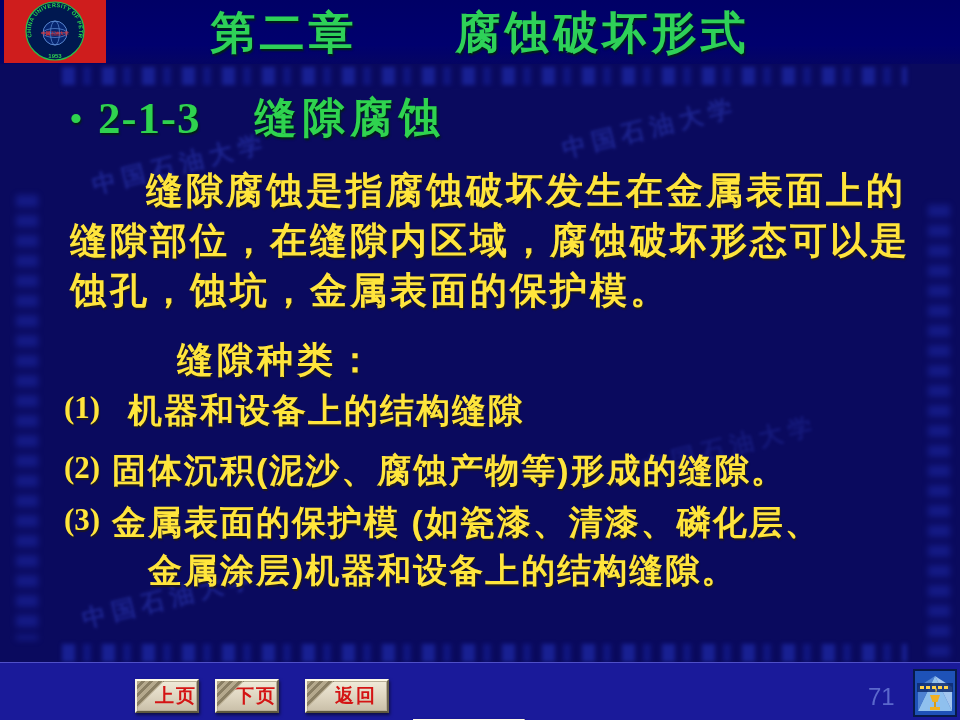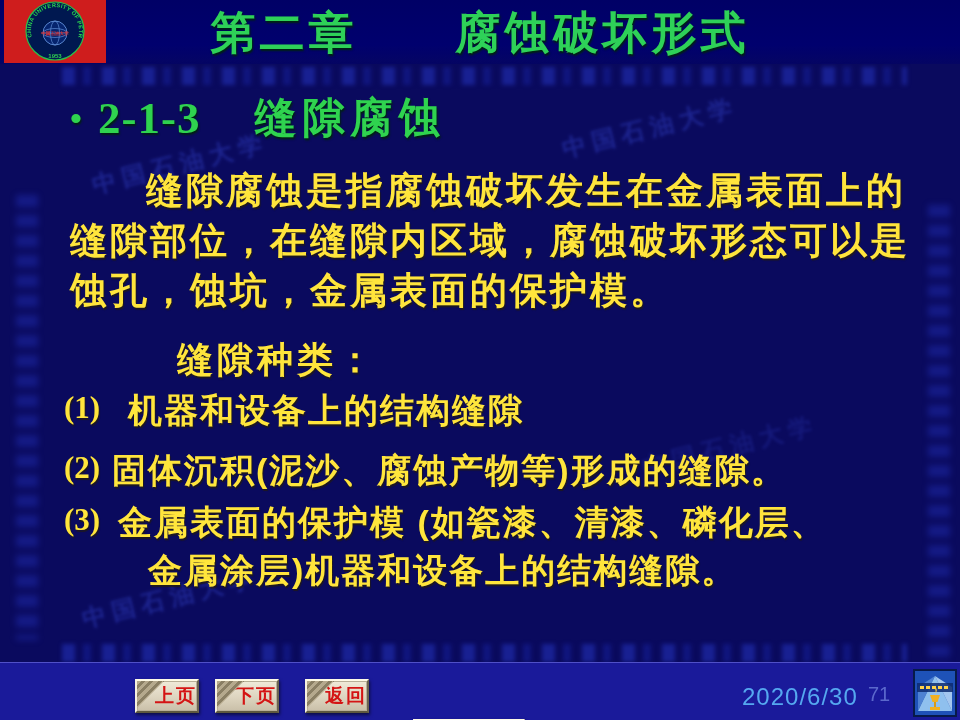--- a/index.html
+++ b/index.html
@@ -91,27 +91,27 @@
     padding-left:18px;cursor:pointer;overflow:hidden;
   }
   .nav-btn::before{
     content:"";position:absolute;left:0;top:0;width:26px;height:27px;
     clip-path:polygon(0 0,100% 0,0 100%);
     background:repeating-linear-gradient(135deg,#b5a98d 0 3px,#8a7f64 3px 6px);
     border-right:1px solid #5e583f;
   }
   .btn-prev{left:135px;width:64px;}
   .btn-next{left:215px;width:64px;}
-  .btn-return{left:305px;width:64px;}
+  .btn-return{left:305px;width:84px;}
   .btn-home{left:413px;width:112px;margin-top:40px;}
   .footer-date{
     position:absolute;left:742px;top:20px;color:#55a8f0;font-size:24px;letter-spacing:1px;
   }
   .footer-page{
-    position:absolute;left:868px;top:20px;color:#5b68cc;font-size:20px;
+    position:absolute;left:868px;top:20px;color:#5b68cc;font-size:24px;
   }
   .footer-logo{position:absolute;left:913px;top:6px;width:44px;height:48px;}
 </style>
 </head>
 <body>
 
 <div class="slide">
 
   <div class="header">
     <div class="header-title">第二章　　腐蚀破坏形式</div>
@@ -156,37 +156,36 @@
 
   <div class="subheading">缝隙种类：</div>
 
   <span class="li-num" style="left:64px;top:390px;">(1)</span>
   <span class="li-text" style="left:128px;top:388px;">机器和设备上的结构缝隙</span>
 
   <span class="li-num" style="left:64px;top:450px;">(2)</span>
   <span class="li-text" style="left:112px;top:448px;">固体沉积(泥沙、腐蚀产物等)形成的缝隙。</span>
 
   <span class="li-num" style="left:64px;top:502px;">(3)</span>
-  <span class="li-text" style="left:112px;top:500px;margin-left:6px;">金属表面的保护模 (如瓷漆、清漆、磷化层、</span>
+  <span class="li-text" style="left:112px;top:500px;">金属表面的保护模 (如瓷漆、清漆、磷化层、</span>
   <span class="li-text" style="left:148px;top:548px;">金属涂层)机器和设备上的结构缝隙。</span>
 
   <div class="footer">
     <div class="nav-btn btn-prev">
       <span>上页</span>
     </div>
     <div class="nav-btn btn-next">
       <span>下页</span>
     </div>
     <div class="nav-btn btn-return">
       <span>返回</span>
     </div>
     <div class="nav-btn btn-home">
       <span>回主目录</span>
     </div>
-    <div class="footer-date">2020/6/30</div>
     <div class="footer-page">71</div>
     <svg class="footer-logo" viewBox="0 0 44 48" xmlns="http://www.w3.org/2000/svg">
       <rect x="0" y="0" width="44" height="48" fill="#071a4a"></rect>
       <rect x="2" y="2" width="40" height="44" fill="#1e52b8"></rect>
       <polygon points="5,42 22,7 39,42" fill="#8fc0ee"></polygon>
       <polygon points="22,7 39,42 39,18" fill="#bcdcf8" opacity="0.85"></polygon>
       <polygon points="22,7 5,42 5,18" fill="#5a8fd8" opacity="0.8"></polygon>
       <rect x="4" y="14" width="36" height="9" fill="#0d2a70" opacity="0.85"></rect>
       <rect x="7" y="17" width="4" height="3" fill="#ffd24a"></rect>
       <rect x="13" y="17" width="4" height="3" fill="#ffd24a"></rect>

